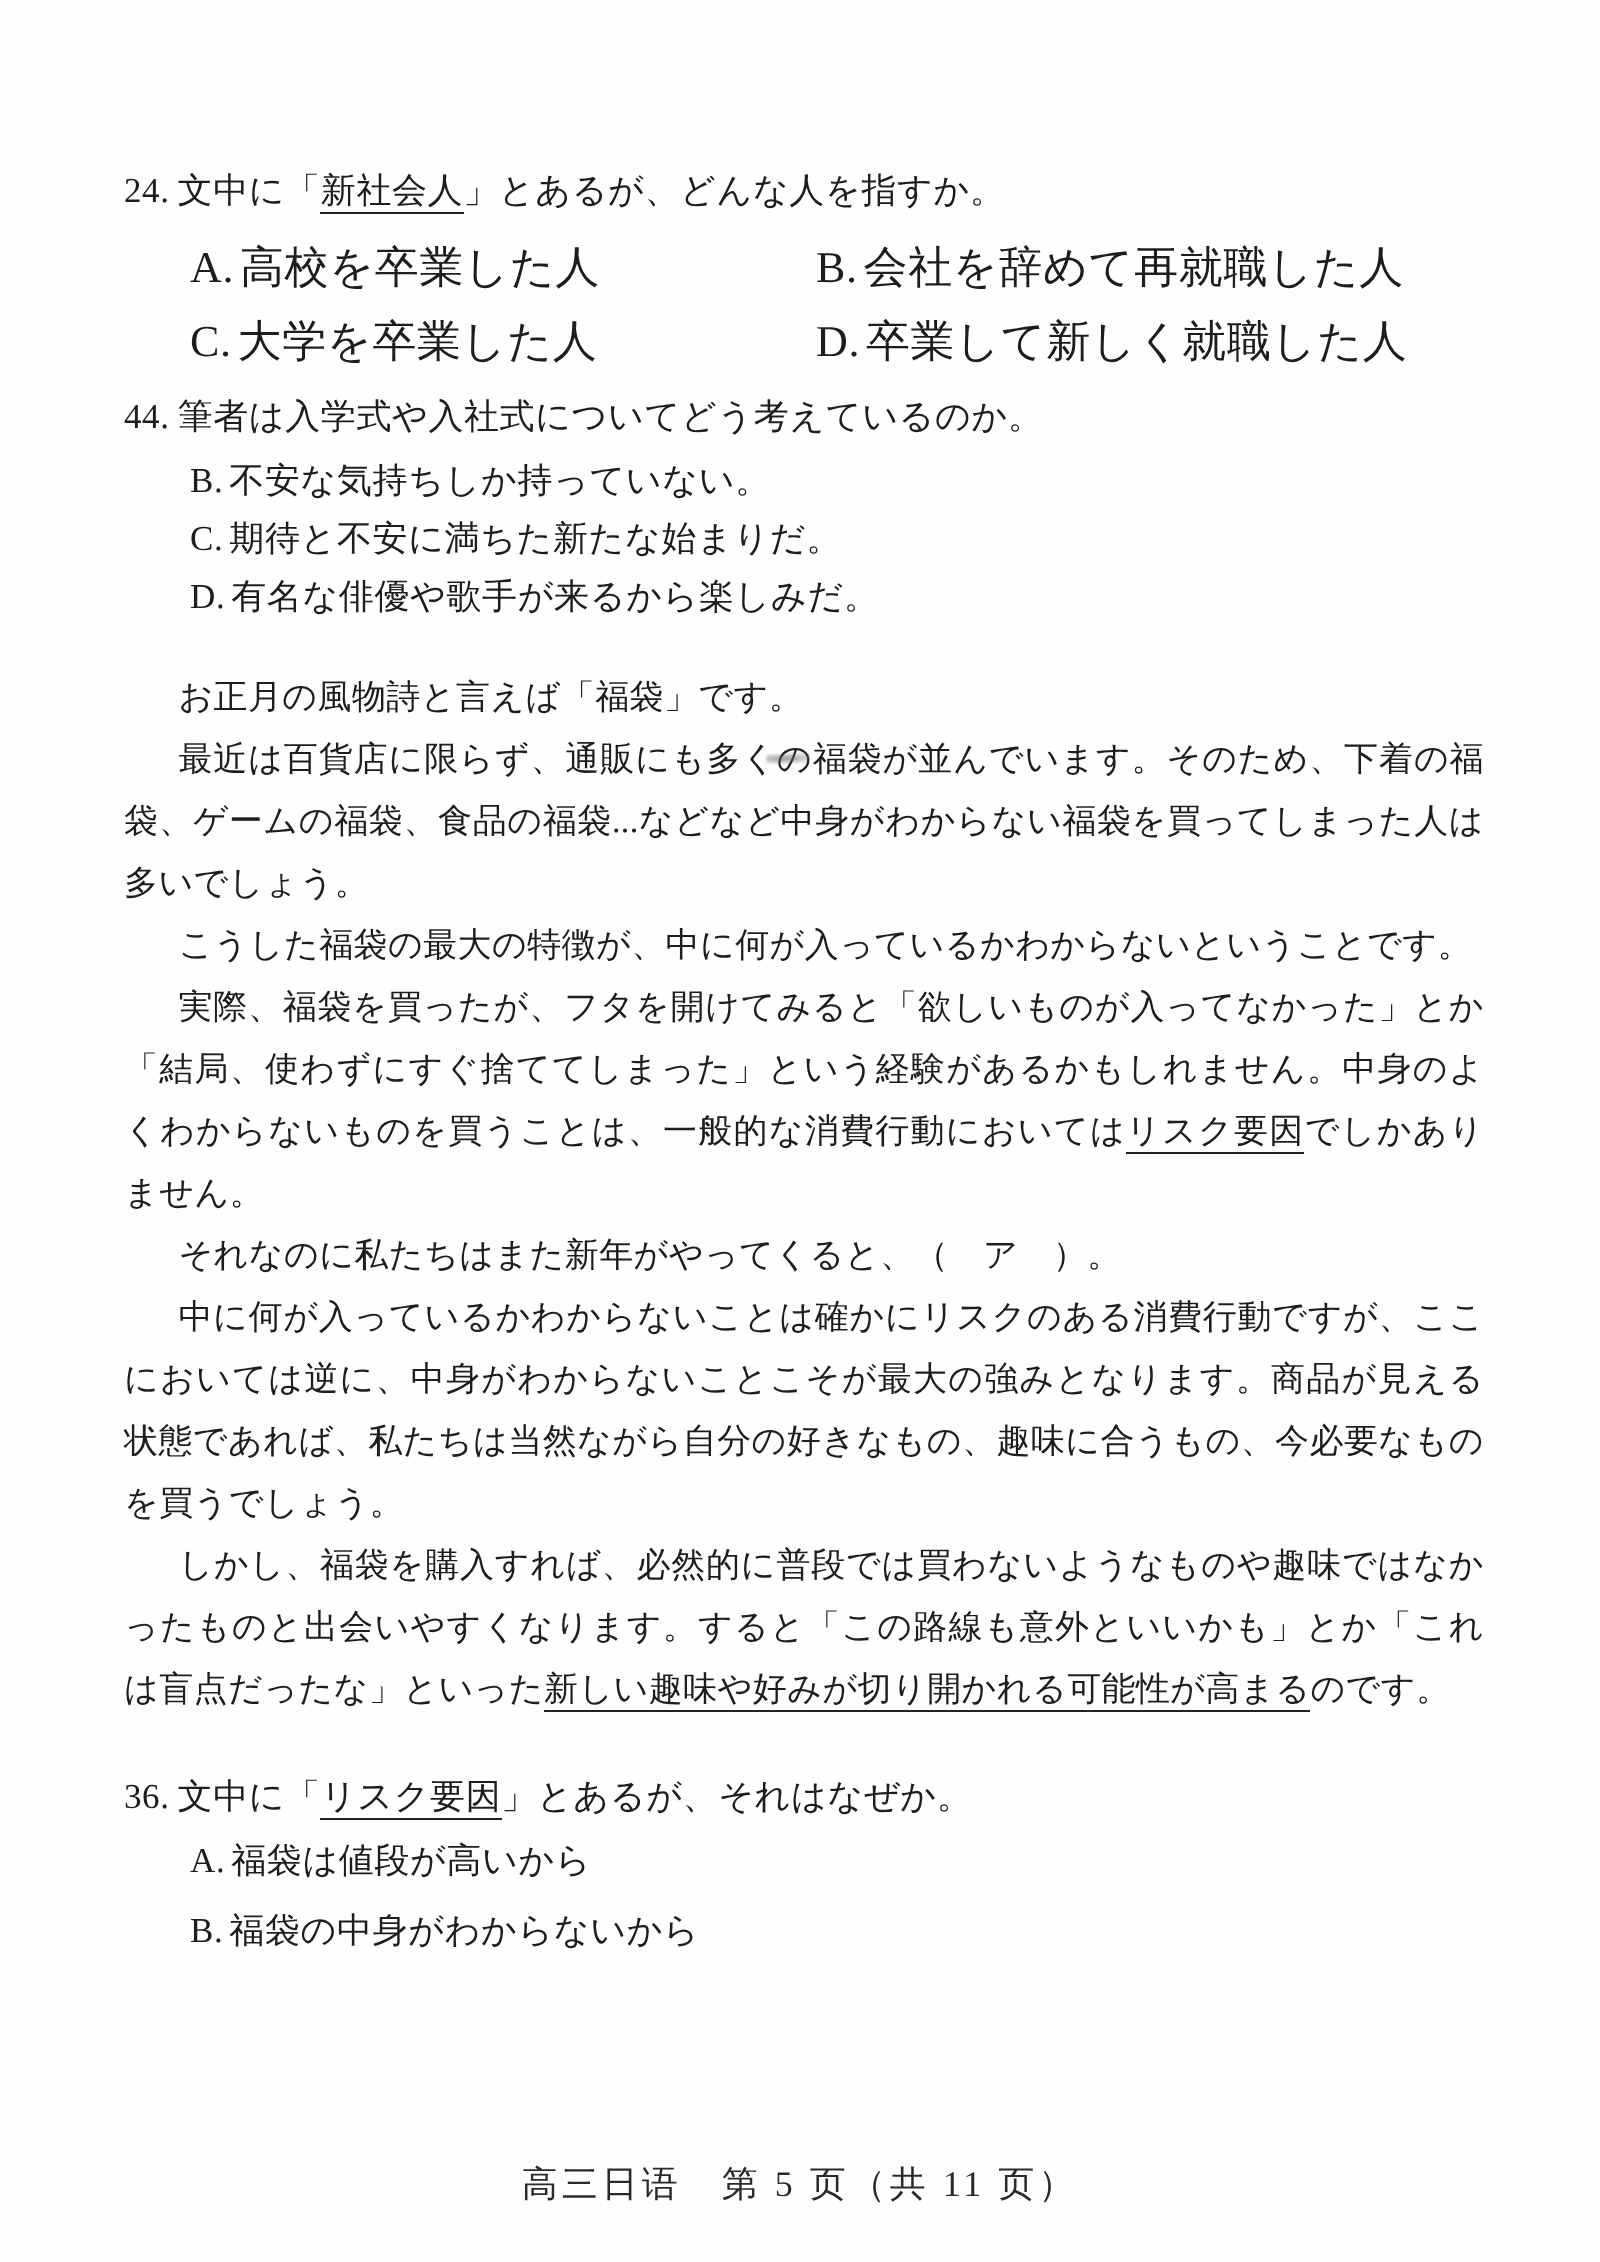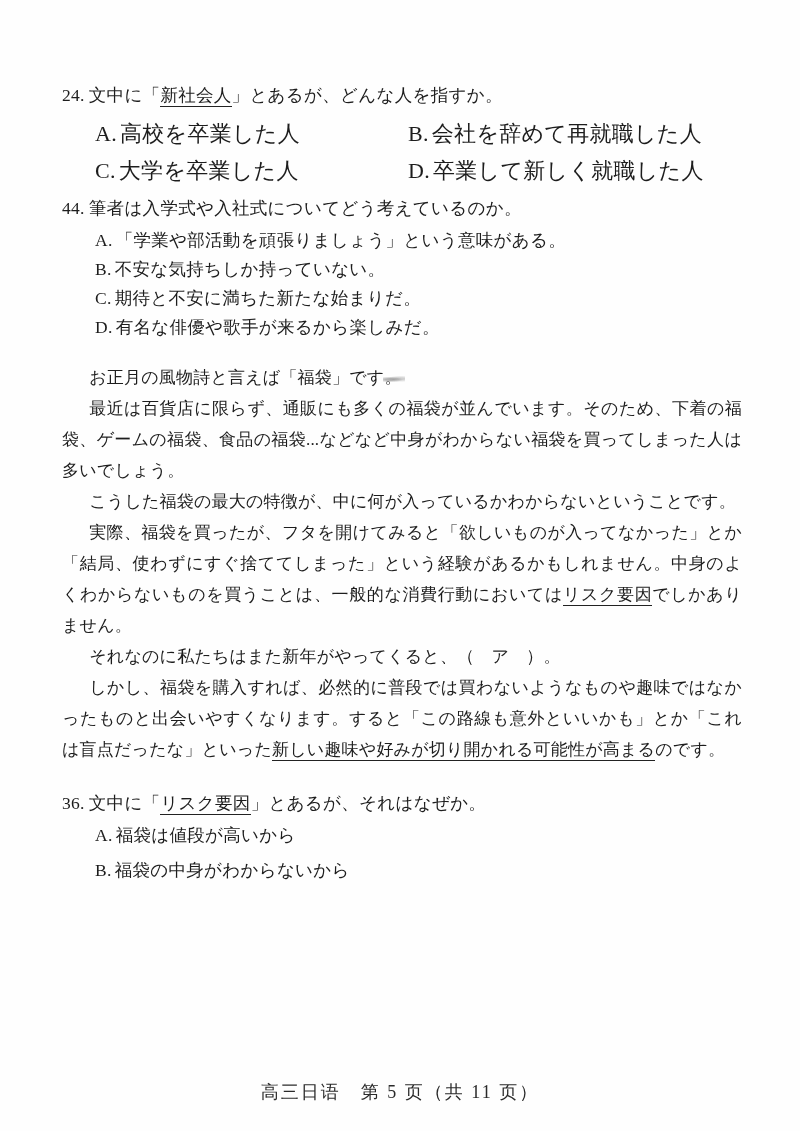--- a/index.html
+++ b/index.html
@@ -81,33 +81,33 @@
       <div class="opt"><span class="letter">C.</span><span>大学を卒業した人</span></div>
       <div class="opt"><span class="letter">D.</span><span>卒業して新しく就職した人</span></div>
     </div>
   </section>
 
   <section class="q q25">
     <div class="qline">
       <span class="qnum">44.</span><span>筆者は入学式や入社式についてどう考えているのか。</span>
     </div>
     <div class="optlist">
-      <div class="opt"><span class="letter">A.</span><span>「学業や部活動を頑張りましょう」という意味がある。</span></div>
       <div class="opt"><span class="letter">B.</span><span>不安な気持ちしか持っていない。</span></div>
       <div class="opt"><span class="letter">C.</span><span>期待と不安に満ちた新たな始まりだ。</span></div>
       <div class="opt"><span class="letter">D.</span><span>有名な俳優や歌手が来るから楽しみだ。</span></div>
     </div>
   </section>
 
   <article class="passage">
     <p>お正月の風物詩と言えば「福袋」です。</p>
     <p>最近は百貨店に限らず、通販にも多くの福袋が並んでいます。そのため、下着の福袋、ゲームの福袋、食品の福袋...などなど中身がわからない福袋を買ってしまった人は多いでしょう。</p>
     <p>こうした福袋の最大の特徴が、中に何が入っているかわからないということです。</p>
     <p><span>実際、福袋を買ったが、フタを開けてみると「欲しいものが入ってなかった」とか「結局、使わずにすぐ捨ててしまった」という経験があるかもしれません。中身のよくわからないものを買うことは、一般的な消費行動においては</span><span class="u">リスク要因</span><span>でしかありません。</span></p>
     <p>それなのに私たちはまた新年がやってくると、（　ア　）。</p>
+    <p>中に何が入っているかわからないことは確かにリスクのある消費行動ですが、ここにおいては逆に、中身がわからないことこそが最大の強みとなります。商品が見える状態であれば、私たちは当然ながら自分の好きなもの、趣味に合うもの、今必要なものを買うでしょう。</p>
     <p><span>しかし、福袋を購入すれば、必然的に普段では買わないようなものや趣味ではなかったものと出会いやすくなります。すると「この路線も意外といいかも」とか「これは盲点だったな」といった</span><span class="u">新しい趣味や好みが切り開かれる可能性が高まる</span><span>のです。</span></p>
   </article>
 
   <section class="q q36">
     <div class="qline">
       <span class="qnum">36.</span><span>文中に「</span><span class="u">リスク要因</span><span>」とあるが、それはなぜか。</span>
     </div>
     <div class="optlist">
       <div class="opt"><span class="letter">A.</span><span>福袋は値段が高いから</span></div>
       <div class="opt"><span class="letter">B.</span><span>福袋の中身がわからないから</span></div>

